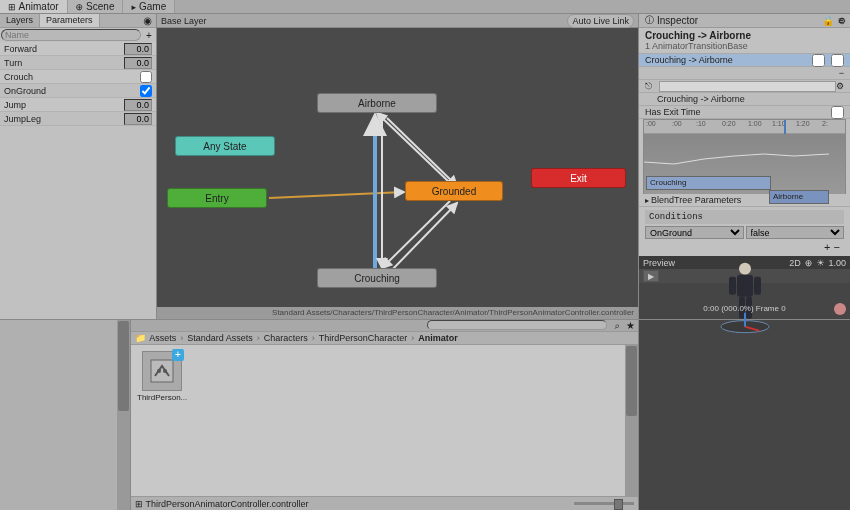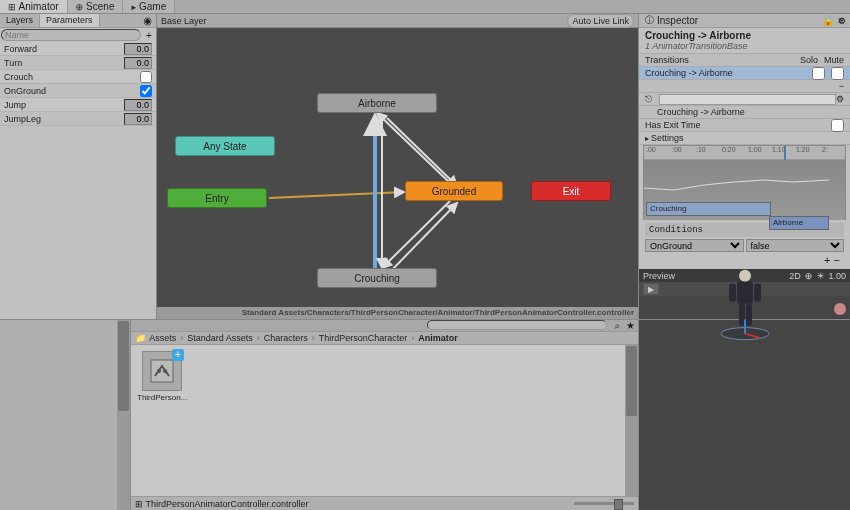--- a/index.html
+++ b/index.html
@@ -25,26 +25,26 @@
 .graph-topbar { height: 14px; background: #a8a8a8; display: flex; align-items: center; padding: 0 4px; font-size: 9px; border-bottom: 1px solid #888; }
 .graph-topbar .right { margin-left: auto; background: #b8b8b8; padding: 1px 4px; border: 1px solid #999; border-radius: 7px; }
 .graph-canvas { position: absolute; top: 14px; left: 0; right: 0; bottom: 12px; background: #4a4a4a; }
 .state { position: absolute; width: 100px; height: 20px; border-radius: 3px; text-align: center; line-height: 20px; font-size: 10px; color: #222; border: 1px solid rgba(0,0,0,0.3); }
 .state.any { background: #5bc7b9; }
 .state.entry { background: #4fae3a; }
 .state.default { background: #ef8d1f; }
 .state.normal { background: #a0a0a0; }
 .state.exit { background: #d82b2b; color: #fff; }
 svg.edges { position: absolute; top: 0; left: 0; width: 100%; height: 100%; pointer-events: none; }
-.graph-footer { position: absolute; bottom: 0; left: 0; right: 0; height: 12px; background: #9a9a9a; font-size: 8px; text-align: right; padding: 0 4px; line-height: 12px; color: #444; font-weight: bold; }
+.graph-footer { position: absolute; bottom: 0; left: 0; right: 0; height: 12px; background: #9a9a9a; font-size: 8px; text-align: right; padding: 0 4px; line-height: 12px; color: #444; }
 .inspector { width: 212px; background: #c1c1c1; display: flex; flex-direction: column; border-left: 1px solid #888; }
 .insp-tab { height: 14px; background: #b5b5b5; padding: 1px 6px; font-size: 10px; border-bottom: 1px solid #999; display: flex; align-items: center; gap: 3px; }
 .insp-header { padding: 2px 6px; background: #c1c1c1; border-bottom: 1px solid #aaa; }
 .insp-header .title { font-size: 10px; font-weight: bold; }
-.insp-header .sub { font-size: 9px; color: #555; font-style: italic; }
+.insp-header .sub { font-size: 9px; color: #555; }
 .insp-row { display: flex; align-items: center; padding: 1px 6px; font-size: 9px; background: #bdbdbd; border-bottom: 1px solid #aaa; height: 13px; }
 .insp-row .right { margin-left: auto; display: flex; gap: 6px; }
 .insp-section { padding: 1px 6px; font-size: 9px; background: #c1c1c1; border-bottom: 1px solid #aaa; }
 .insp-section .arrow { font-size: 8px; margin-right: 2px; }
 .timeline { height: 75px; background: #a8a8a8; position: relative; margin: 0 4px; border: 1px solid #888; }
 .timeline-ruler { height: 14px; background: #b5b5b5; display: flex; font-size: 7px; color: #555; border-bottom: 1px solid #999; position: relative; }
 .timeline-ruler span { position: absolute; }
 .timeline-body { position: relative; height: 60px; background: linear-gradient(180deg, #888, #999); }
 .tl-clip { position: absolute; height: 14px; font-size: 8px; padding: 1px 3px; border: 1px solid #666; }
 .tl-clip.c1 { background: #8ba3c9; top: 42px; left: 2px; width: 125px; }
@@ -158,44 +158,37 @@
         <line x1="232" y1="245" x2="300" y2="175" stroke="#ddd" stroke-width="2" marker-end="url(#arr)"></line>
 
         <line x1="218" y1="240" x2="218" y2="88" stroke="#6fa9e0" stroke-width="4" marker-end="url(#arr)"></line>
         <line x1="225" y1="88" x2="225" y2="240" stroke="#ddd" stroke-width="2" marker-end="url(#arr)"></line>
       </svg>
       <div class="state entry" style="left:10px;top:160px">Entry</div>
       <div class="state any" style="left:18px;top:108px">Any State</div>
       <div class="state normal" style="left:160px;top:65px;width:120px">Airborne</div>
       <div class="state default" style="left:248px;top:153px;width:98px">Grounded</div>
       <div class="state normal" style="left:160px;top:240px;width:120px">Crouching</div>
-      <div class="state exit" style="left:374px;top:153px;width:80px">Exit</div>
+      <div class="state exit" style="left:374px;top:140px;width:95px">Exit</div>
     </div>
     <div class="graph-footer">Standard Assets/Characters/ThirdPersonCharacter/Animator/ThirdPersonAnimatorController.controller</div>
   </div>
 
   <div class="inspector">
     <div class="insp-tab">
         <span class="tab-icon">ⓘ</span>
         <span>Inspector</span>
         <span style="margin-left:auto">🔒</span>
         <span>≡</span>
       </div>
     <div class="insp-header">
       <div class="title">Crouching -&gt; Airborne</div>
       <div class="sub">1 AnimatorTransitionBase</div>
       <div style="position:absolute;right:4px;top:16px;font-size:9px">⚙</div>
     </div>
-    <div class="insp-row">
-      <span>Transitions</span>
-      <span class="right">
-          <span>Solo</span>
-          <span>Mute</span>
-        </span>
-    </div>
     <div class="insp-row" style="background:#9fb8d6">
       <span>Crouching -&gt; Airborne</span>
       <span class="right">
           <input type="checkbox" style="">
           <input type="checkbox" style="">
         </span>
     </div>
     <div class="insp-row" style="justify-content:flex-end">
         <span>−</span>
       </div>
@@ -204,41 +197,41 @@
       <input style="flex: 1 1 0%; height: 11px; font-size: 9px; background: rgb(216, 216, 216); border: 1px solid rgb(153, 153, 153);">
       <span>⚙</span>
     </div>
     <div class="insp-row" style="padding-left:18px">Crouching -&gt; Airborne</div>
     <div class="insp-row">
       <span>Has Exit Time</span>
       <span class="right">
           <input type="checkbox" style="">
         </span>
     </div>
-    <div class="insp-section"><span class="arrow">▸</span><span>Settings</span></div>
     <div class="timeline">
       <div class="timeline-ruler">
         <span style="left:2px">:00</span>
         <span style="left:28px">:00</span>
         <span style="left:52px">:10</span>
         <span style="left:78px">0:20</span>
         <span style="left:104px">1:00</span>
         <span style="left:128px">1:10</span>
         <span style="left:152px">1:20</span>
         <span style="left:178px">2:</span>
         <div style="position:absolute;left:140px;top:0;width:2px;height:14px;background:#4a7ab8"></div>
       </div>
       <div class="timeline-body">
         <svg width="100%" height="40" style="position:absolute;top:0">
             <polyline points="0,28 30,30 60,25 90,22 120,20 150,22 185,20" stroke="#ddd" stroke-width="1" fill="none"></polyline>
           </svg>
         <div class="tl-clip c1">Crouching</div>
         <div class="tl-clip c2">Airborne</div>
       </div>
     </div>
+    <div class="insp-section"><span class="arrow">▸</span><span>BlendTree Parameters</span></div>
     <div class="conditions">
       <div class="cond-header">Conditions</div>
       <div class="cond-row">
         <select><option>OnGround</option></select>
         <select><option>false</option></select>
       </div>
       <div class="cond-btns"><span>+</span> <span>−</span></div>
     </div>
     <div class="preview-bar">
       <span>Preview</span>
@@ -259,20 +252,21 @@
           <circle cx="30" cy="10" r="6" fill="#d0c8b8"></circle>
           <rect x="22" y="16" width="16" height="22" rx="3" fill="#2a2a35"></rect>
           <rect x="14" y="18" width="7" height="18" rx="2" fill="#2a2a35"></rect>
           <rect x="39" y="18" width="7" height="18" rx="2" fill="#2a2a35"></rect>
           <rect x="24" y="38" width="6" height="22" rx="2" fill="#2a2a35"></rect>
           <rect x="31" y="38" width="6" height="22" rx="2" fill="#2a2a35"></rect>
           <line x1="30" y1="68" x2="44" y2="72" stroke="#d03030" stroke-width="2"></line>
           <line x1="30" y1="68" x2="30" y2="54" stroke="#4080d0" stroke-width="2"></line>
         </svg>
       </div>
+      <div class="preview-footer">0:00 (000.0%) Frame 0</div>
       <div style="position:absolute;bottom:4px;right:4px;width:12px;height:12px;background:#c88;border-radius:50%"></div>
     </div>
   </div>
 </div>
 
 <div class="bottom-panel">
   <div class="project-left">
     <div class="scroll-v">
         <div class="scroll-thumb" style="height:90px"></div>
       </div>

